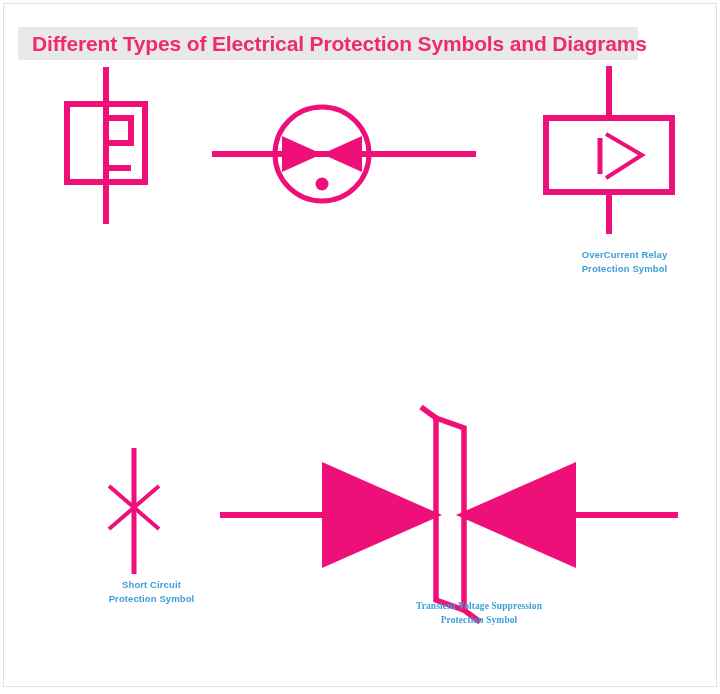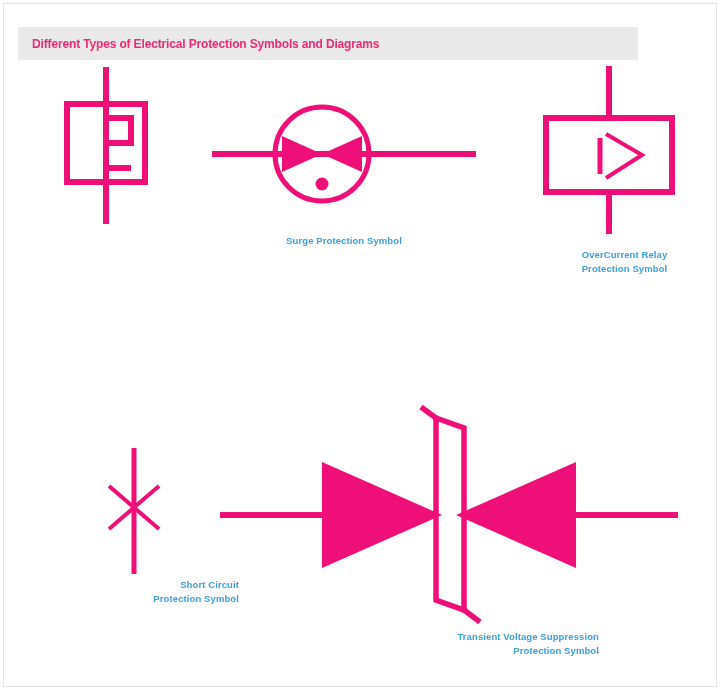--- a/index.html
+++ b/index.html
@@ -30,21 +30,21 @@
     left: 14px;
     top: 23px;
     width: 620px;
     height: 33px;
     background: #e9e9e9;
     display: flex;
     align-items: center;
   }
   #title-text {
     margin-left: 14px;
-    font-size: 12px;
+    font-size: 21px;
     font-weight: bold;
     color: #ef2a72;
     letter-spacing: -0.15px;
     white-space: nowrap;
   }
   
   .figure {
     position: absolute;
   }
   .figure svg {
@@ -54,21 +54,21 @@
   .caption {
     position: absolute;
     font-size: 9.5px;
     font-weight: bold;
     color: #3c9fd9;
     line-height: 13.5px;
     text-align: center;
     white-space: pre-line;
     letter-spacing: 0.1px;
   }
-  .cap-left { text-align: right; }
+  .cap-left { text-align: center; }
 </style>
 </head>
 <body>
 
 <div id="page">
 
   <div id="title-banner">
     <div id="title-text">Different Types of Electrical Protection Symbols and Diagrams</div>
   </div>
 
@@ -86,21 +86,20 @@
     <svg width="280" height="110" viewBox="0 0 280 110">
       <g stroke="#ef0f78" fill="#ef0f78" stroke-width="6">
         <line x1="8" y1="50" x2="272" y2="50" stroke-linecap="butt"></line>
         <circle cx="118" cy="50" r="47" fill="none" stroke-width="5"></circle>
         <polygon points="78,32 118,50 78,68" stroke="none"></polygon>
         <polygon points="158,32 118,50 158,68" stroke="none"></polygon>
         <circle cx="118" cy="80" r="6.5" stroke="none"></circle>
       </g>
     </svg>
   </div>
-  <div class="caption" style="left:240px; top:230px; width:200px;">Surge Protection Symbol</div>
 
   <div class="figure" style="left:525px; top:58px;">
     <svg width="165" height="175" viewBox="0 0 165 175">
       <g stroke="#ef0f78" fill="none" stroke-width="6">
         <line x1="80" y1="4" x2="80" y2="56"></line>
         <line x1="80" y1="130" x2="80" y2="172"></line>
         <rect x="17" y="56" width="126" height="74"></rect>
         <line x1="71" y1="76" x2="71" y2="112" stroke-width="5"></line>
         <polyline points="77,72 113,93 77,116" stroke-width="4" stroke-linejoin="miter"></polyline>
       </g>
@@ -132,16 +131,16 @@
 
         <polygon points="362,60 242,113 362,166" stroke="none"></polygon>
 
         <polygon points="222,16 250,26 250,208 222,198" fill="none" stroke-width="5.5" stroke-linejoin="miter"></polygon>
 
         <line x1="222" y1="16" x2="207" y2="5" stroke-width="5.5"></line>
         <line x1="250" y1="208" x2="266" y2="220" stroke-width="5.5"></line>
       </g>
     </svg>
   </div>
-  <div class="caption cap-left" style="left:355px; top:626px; width:240px;">Transient Voltage Suppression
+  <div class="caption cap-left" style="left:355px; top:596px; width:240px;font-family:Liberation Serif, serif;">Transient Voltage Suppression
 Protection Symbol</div>
 
 </div>
 
 </body></html>

